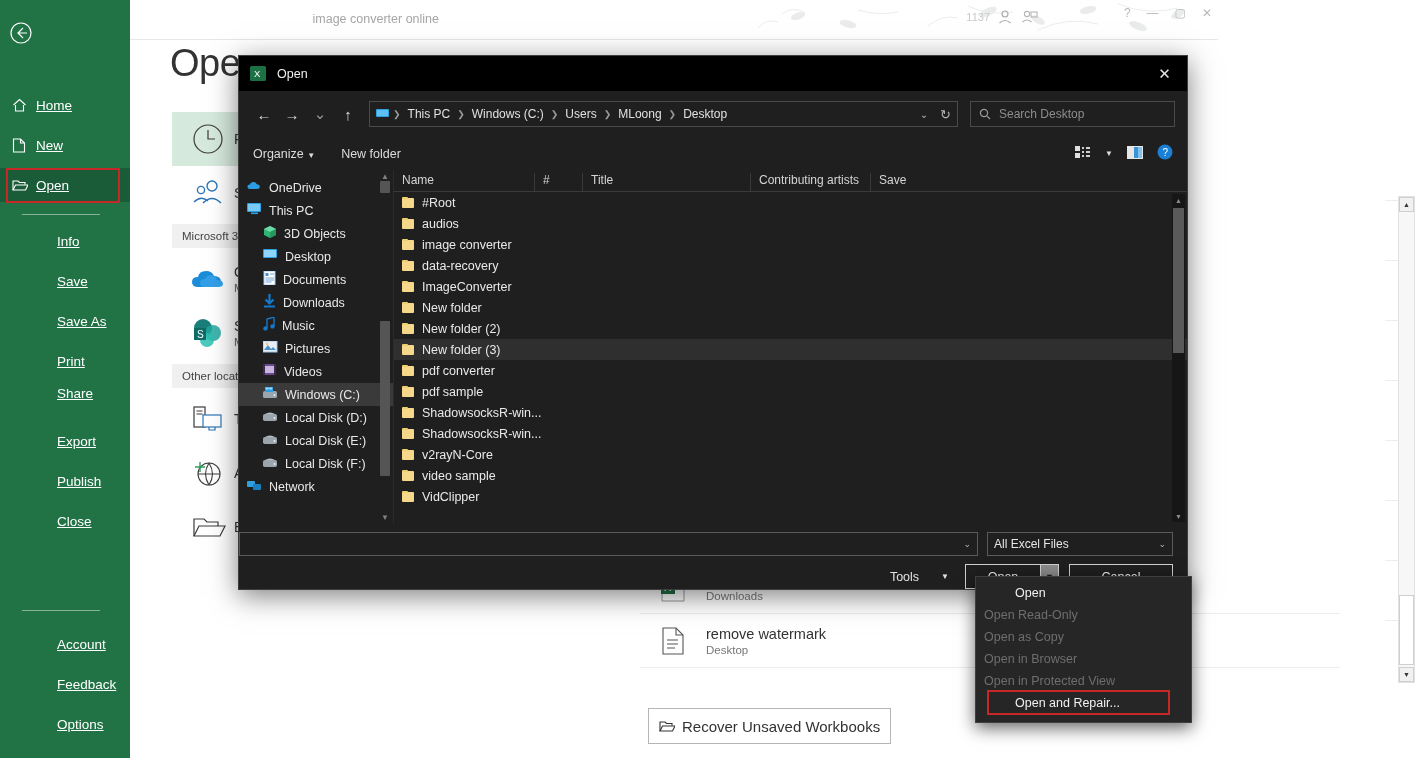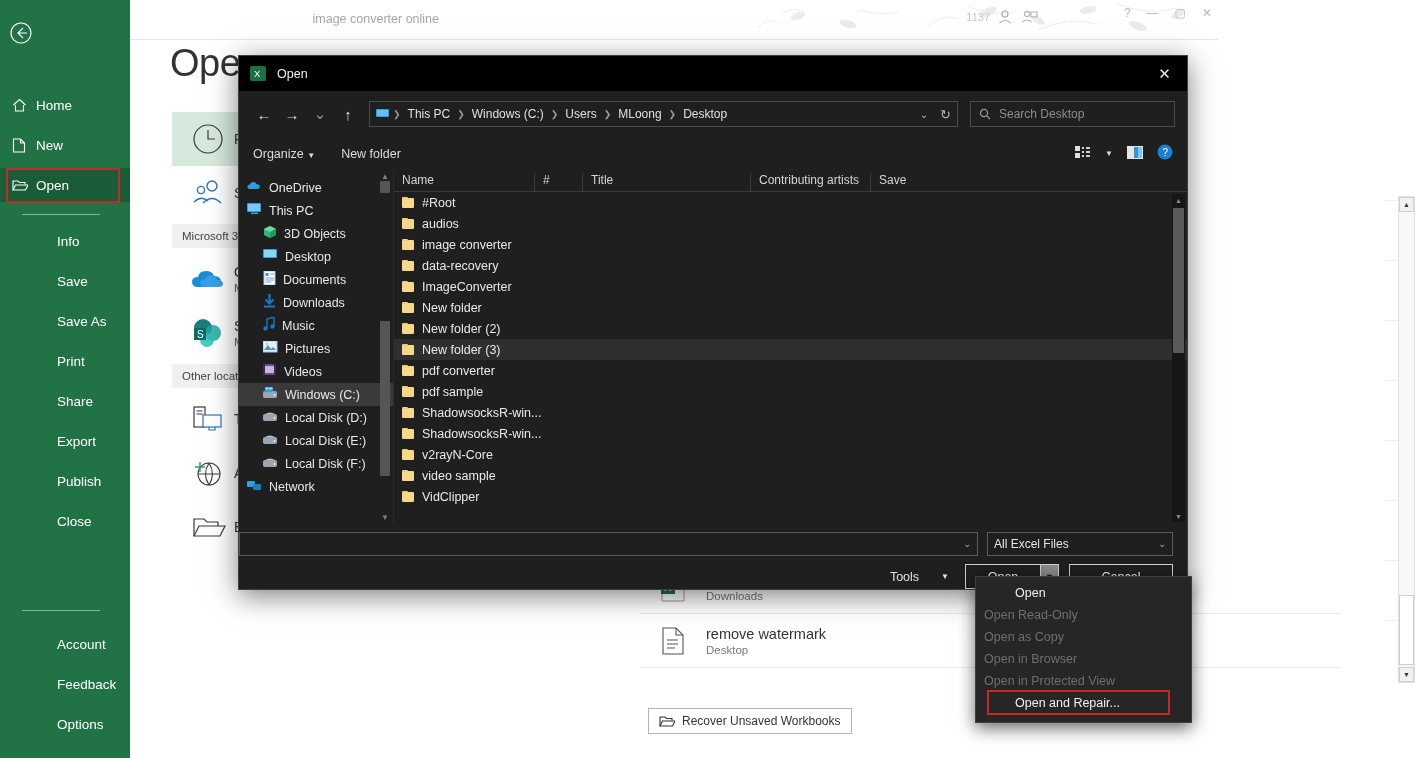--- a/index.html
+++ b/index.html
@@ -18,21 +18,21 @@
   }
   .back-arrow {
     position: absolute; left: 9px; top: 21px; width: 24px; height: 24px;
   }
   .bs-item {
     position: absolute; left: 0; width: 130px; height: 34px;
     display: flex; align-items: center; font-size: 13.5px; color: #ffffff;
     padding-left: 12px; white-space: nowrap;
   }
   .bs-item .ico { width: 21px; display:inline-flex; align-items:center; }
-  .bs-item .lbl { padding-left: 3px; }
+  .bs-item .lbl { padding-left: 3px; text-decoration: underline; }
   .bs-item.indent { padding-left: 33px; }
   .bs-item.selected { background: #1a5c38; }
   .bs-sep {
     position: absolute; left: 22px; width: 78px; height: 1px;
     background: rgba(255,255,255,.45);
   }
 
   .backstage-main {
     position: absolute; left: 130px; top: 0; width: 1290px; height: 758px;
     background: #ffffff; overflow: hidden;
@@ -80,23 +80,23 @@
   
   .recent-col { position: absolute; left: 510px; top: 560px; width: 700px; }
   .recent-row {
     display: flex; align-items: center; height: 54px;
     border-bottom: 1px solid #ececec; padding-left: 20px;
   }
   .recent-row .ricon { width: 46px; display: flex; align-items: center; }
   .recent-row .rname { font-size: 14.5px; color: #333; }
   .recent-row .rsub { font-size: 11.5px; color: #777; margin-top: 2px; }
   .recover-btn {
-    position: absolute; left: 518px; top: 708px; height: 26px;
+    position: absolute; left: 518px; top: 708px; height: 36px;
     border: 1px solid #b5b5b5; background: #fff; display: flex; align-items: center;
-    padding: 0 10px; gap: 7px; font-size: 12px; color: #333;
+    padding: 0 10px; gap: 7px; font-size: 15px; color: #333;
   }
 
   .vscroll {
     position: absolute; right: 5px; top: 196px; width: 17px; height: 487px;
     background: #f7f7f7; border: 1px solid #e2e2e2;
   }
   .vscroll .arw {
     position: absolute; left: 0; width: 15px; height: 15px; background: #f1f1f1;
     border: 1px solid #cfcfcf; display: flex; align-items: center; justify-content: center;
     font-size: 7px; color: #333;
@@ -300,21 +300,21 @@
           <span class="lbl">Save</span>
         </div>
         <div class="bs-item indent" style="top: 304px;">
           <span class="ico"></span>
           <span class="lbl">Save As</span>
         </div>
         <div class="bs-item indent" style="top: 344px;">
           <span class="ico"></span>
           <span class="lbl">Print</span>
         </div>
-        <div class="bs-item indent" style="top: 384px;">
+        <div class="bs-item indent" style="top: 376px;">
           <span class="ico"></span>
           <span class="lbl">Share</span>
         </div>
         <div class="bs-item indent" style="top: 424px;">
           <span class="ico"></span>
           <span class="lbl">Export</span>
         </div>
         <div class="bs-item indent" style="top: 464px;">
           <span class="ico"></span>
           <span class="lbl">Publish</span>

